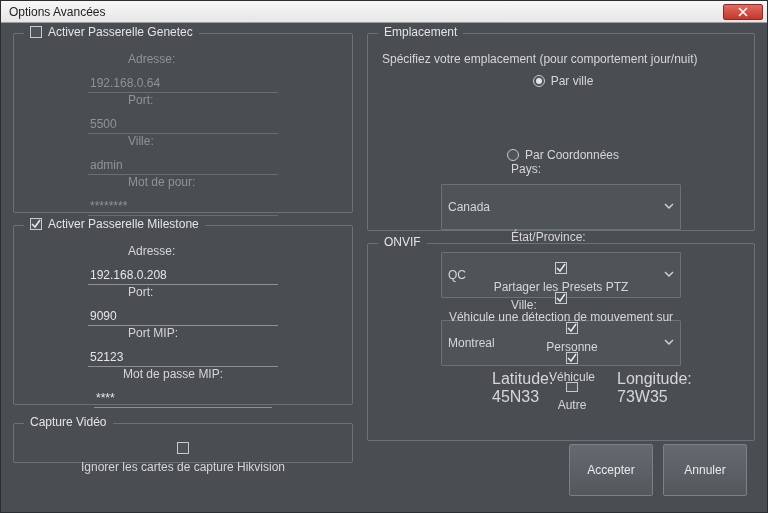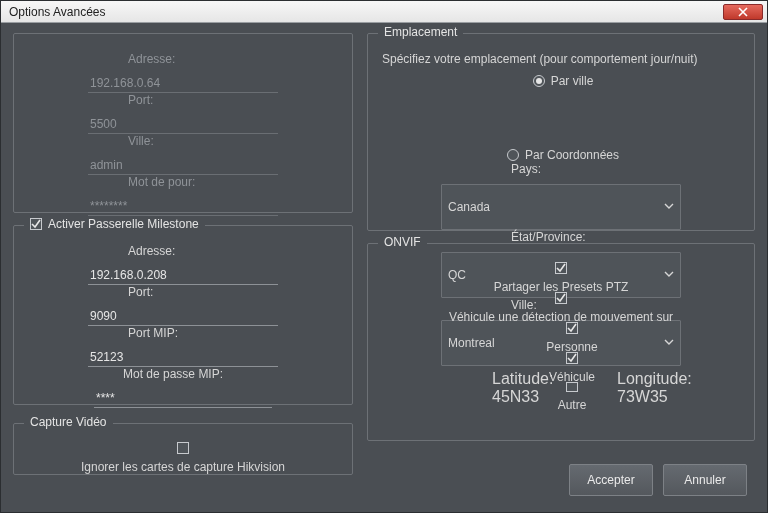--- a/index.html
+++ b/index.html
@@ -28,21 +28,21 @@
   .chk, .radio-box { width: 12px; height: 12px; border: 1px solid #c7cace; background: #4f5459; display:inline-flex; align-items:center; justify-content:center; }
   .radio-box { border-radius:50%; }
   .radio-box.checked::after { content:""; width:6px; height:6px; border-radius:50%; background:#e6e6e6; }
   .chk svg { width:10px; height:10px; display:none; }
   .chk.checked svg { display:block; }
   .chk-label { display:flex; align-items:center; gap:6px; }
   .indent1 { padding-left: 22px; }
   .coords { display:flex; gap:18px; padding-left: 110px; color:#d6d6d6; margin-top:4px; font-size:16px; }
   .radios { display:flex; gap:60px; padding-left:4px; }
   .footer { position:absolute; right: 20px; bottom: 16px; display:flex; gap:10px; }
-  .btn { min-width:84px; padding:8px 14px; background: linear-gradient(#656a70,#54585d); border:1px solid #7d8186; color:#eaeaea; font-size:12px; border-radius:2px; text-align:center; }
+  .btn { min-width:84px; padding:18px 14px; background: linear-gradient(#656a70,#54585d); border:1px solid #7d8186; color:#eaeaea; font-size:12px; border-radius:2px; text-align:center; }
   .lh { height:26px; }
   .emplacement-hint { color:#d6d6d6; margin-bottom:8px; }
   .cap-box { margin-top:6px; }
 </style>
 </head>
 <body>
 
 <div class="window">
   <div class="titlebar">
     <span class="title">Options Avancées</span>
@@ -52,20 +52,24 @@
         </svg>
     </div>
   </div>
 
   <div class="body">
     <div class="cols">
 
       <div class="col" style="flex:0 0 340px">
 
         <div class="groupbox" style="height:180px">
+          <div class="legend">
+            <span class="chk"></span>
+            <span>Activer Passerelle Genetec</span>
+          </div>
           <div class="row">
               <span class="lbl disabled">Adresse:</span>
               <span class="field"><input class="underline-input disabled" value="192.168.0.64" style=""></span>
             </div>
           <div class="row">
               <span class="lbl disabled">Port:</span>
               <span class="field"><input class="underline-input disabled" value="5500" style=""></span>
             </div>
           <div class="row">
               <span class="lbl disabled">Ville:</span>
@@ -97,21 +101,21 @@
           <div class="row">
               <span class="lbl">Port MIP:</span>
               <span class="field"><input class="underline-input" value="52123" style=""></span>
             </div>
           <div class="row">
               <span class="lbl" style="width:120px">Mot de passe MIP:</span>
               <span class="field"><input class="underline-input" style="width: 178px;" value="****"></span>
             </div>
         </div>
 
-        <div class="groupbox cap-box" style="height:52px">
+        <div class="groupbox cap-box" style="height:40px">
           <div class="legend">
               <span>Capture Vidéo</span>
             </div>
           <div class="row chk-label">
             <span class="chk"></span>
             <span>Ignorer les cartes de capture Hikvision</span>
           </div>
         </div>
       </div>
 

